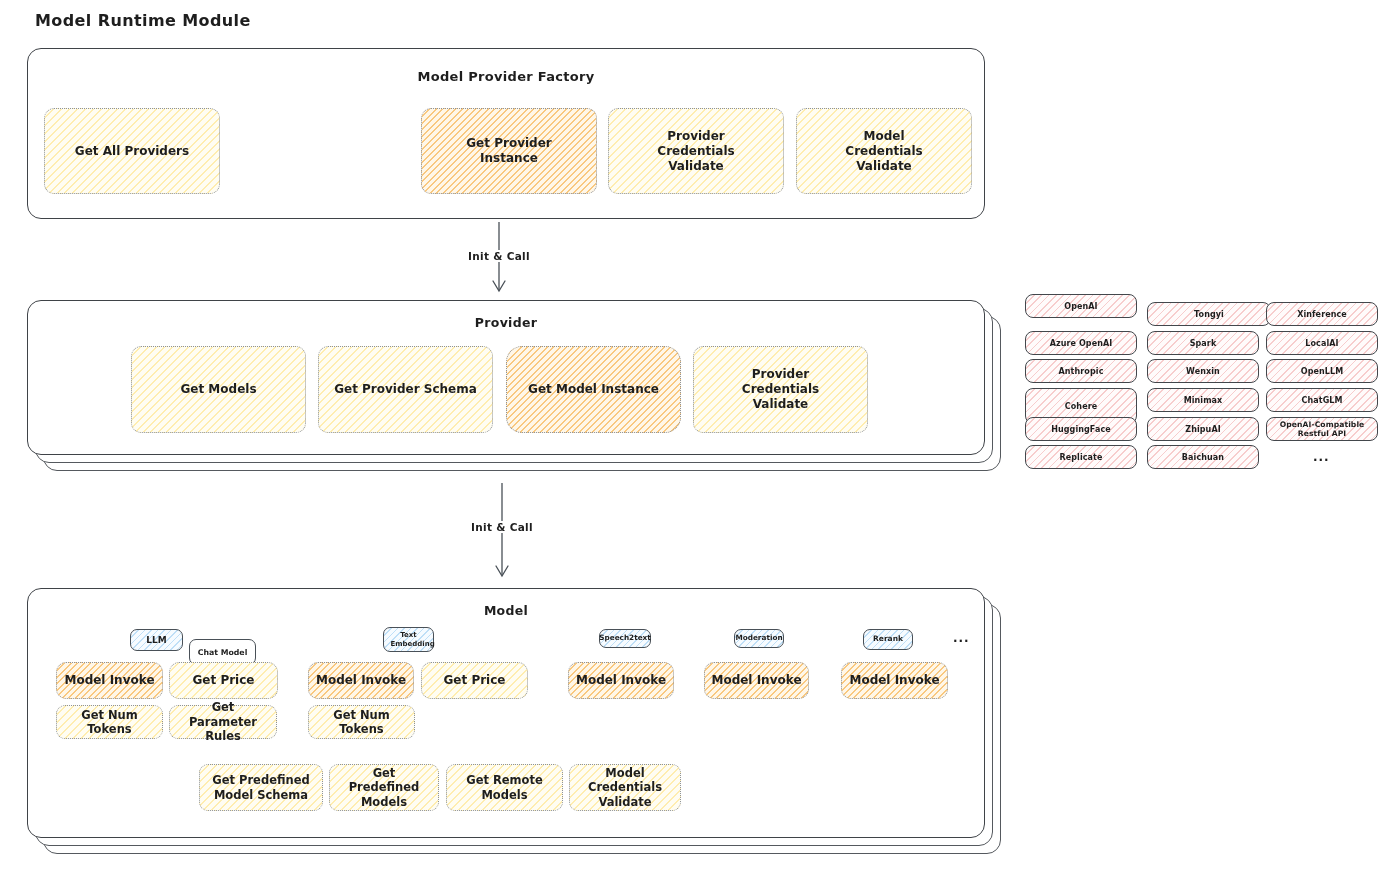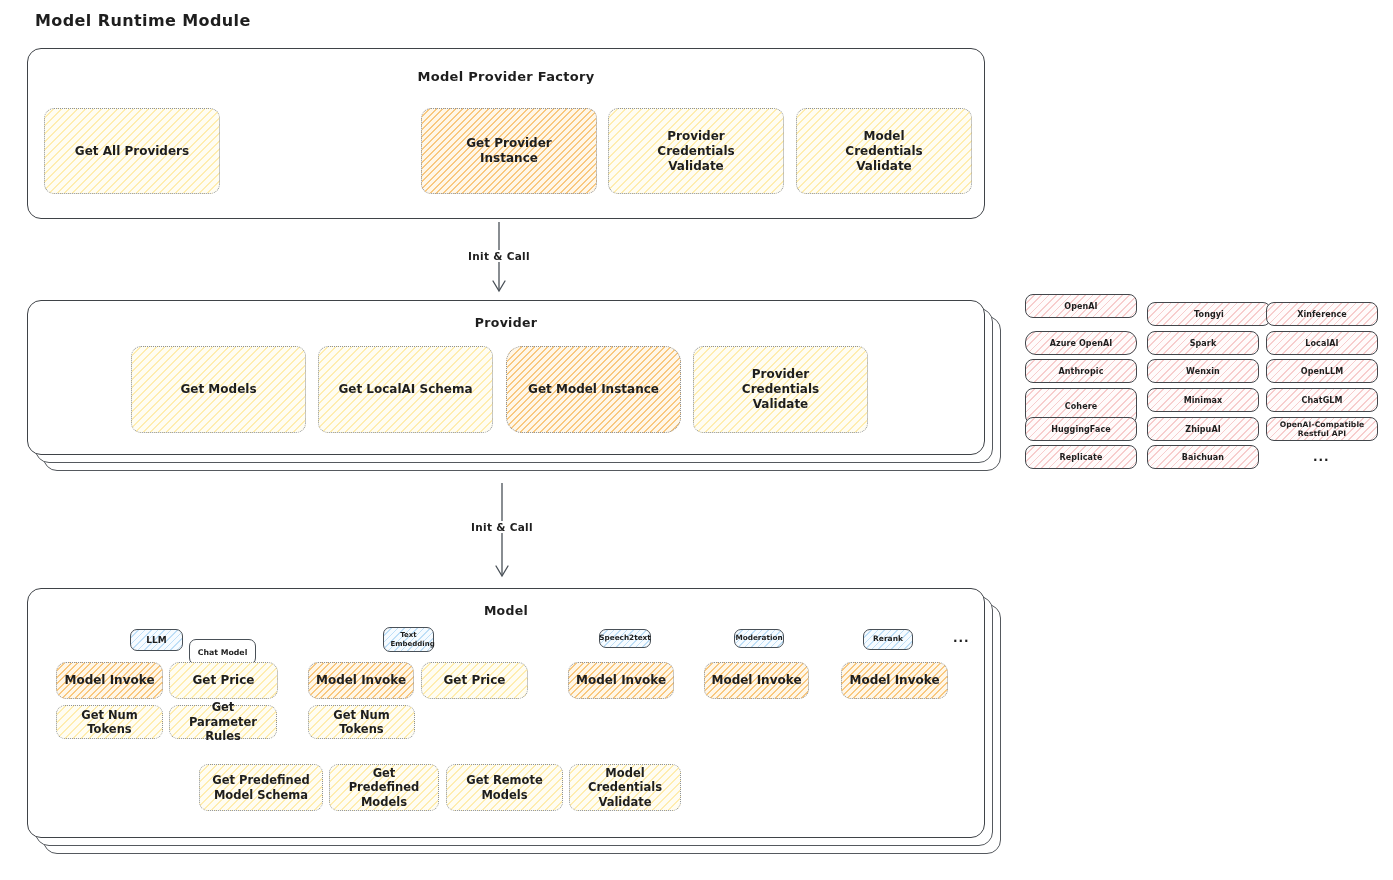--- a/index.html
+++ b/index.html
@@ -164,41 +164,41 @@
   <div class="arrow-label" style="left:499px;top:250px;">Init &amp; Call</div>
 
   <div class="abs layer" style="left:43px;top:316px;width:958px;height:155px;"></div>
   <div class="abs layer" style="left:35px;top:308px;width:958px;height:155px;"></div>
   <div class="abs frame" style="left:27px;top:300px;width:958px;height:155px;">
     <div class="frame-title" style="top:14px;font-size:12.5px;">Provider</div>
     <div class="m-box fill-yellow" style="left:103px;top:45px;width:175px;height:87px;">
         <span>Get Models</span>
       </div>
     <div class="m-box fill-yellow" style="left:290px;top:45px;width:175px;height:87px;">
-        <span>Get LocalAI Schema</span>
+        <span>Get Provider Schema</span>
       </div>
     <div class="m-box fill-orange" style="left:478px;top:45px;width:175px;height:87px;border-radius:16px;">
         <span>Get Model Instance</span>
       </div>
     <div class="m-box fill-yellow" style="left:665px;top:45px;width:175px;height:87px;">
         <span style="max-width:130px;">Provider Credentials Validate</span>
       </div>
   </div>
 
   <div class="vendor" style="left:1025px;top:294px;width:112px;height:24px;">
       <span>OpenAI</span>
     </div>
   <div class="vendor" style="left:1147px;top:302px;width:124px;height:24px;">
       <span>Tongyi</span>
     </div>
   <div class="vendor" style="left:1266px;top:302px;width:112px;height:24px;">
       <span>Xinference</span>
     </div>
 
-  <div class="vendor" style="left:1025px;top:331px;width:112px;height:24px;border-radius:11px;">
+  <div class="vendor" style="left:1025px;top:331px;width:112px;height:24px;">
       <span>Azure OpenAI</span>
     </div>
   <div class="vendor" style="left:1147px;top:331px;width:112px;height:24px;">
       <span>Spark</span>
     </div>
   <div class="vendor" style="left:1266px;top:331px;width:112px;height:24px;">
       <span>LocalAI</span>
     </div>
 
   <div class="vendor" style="left:1025px;top:359px;width:112px;height:24px;">

